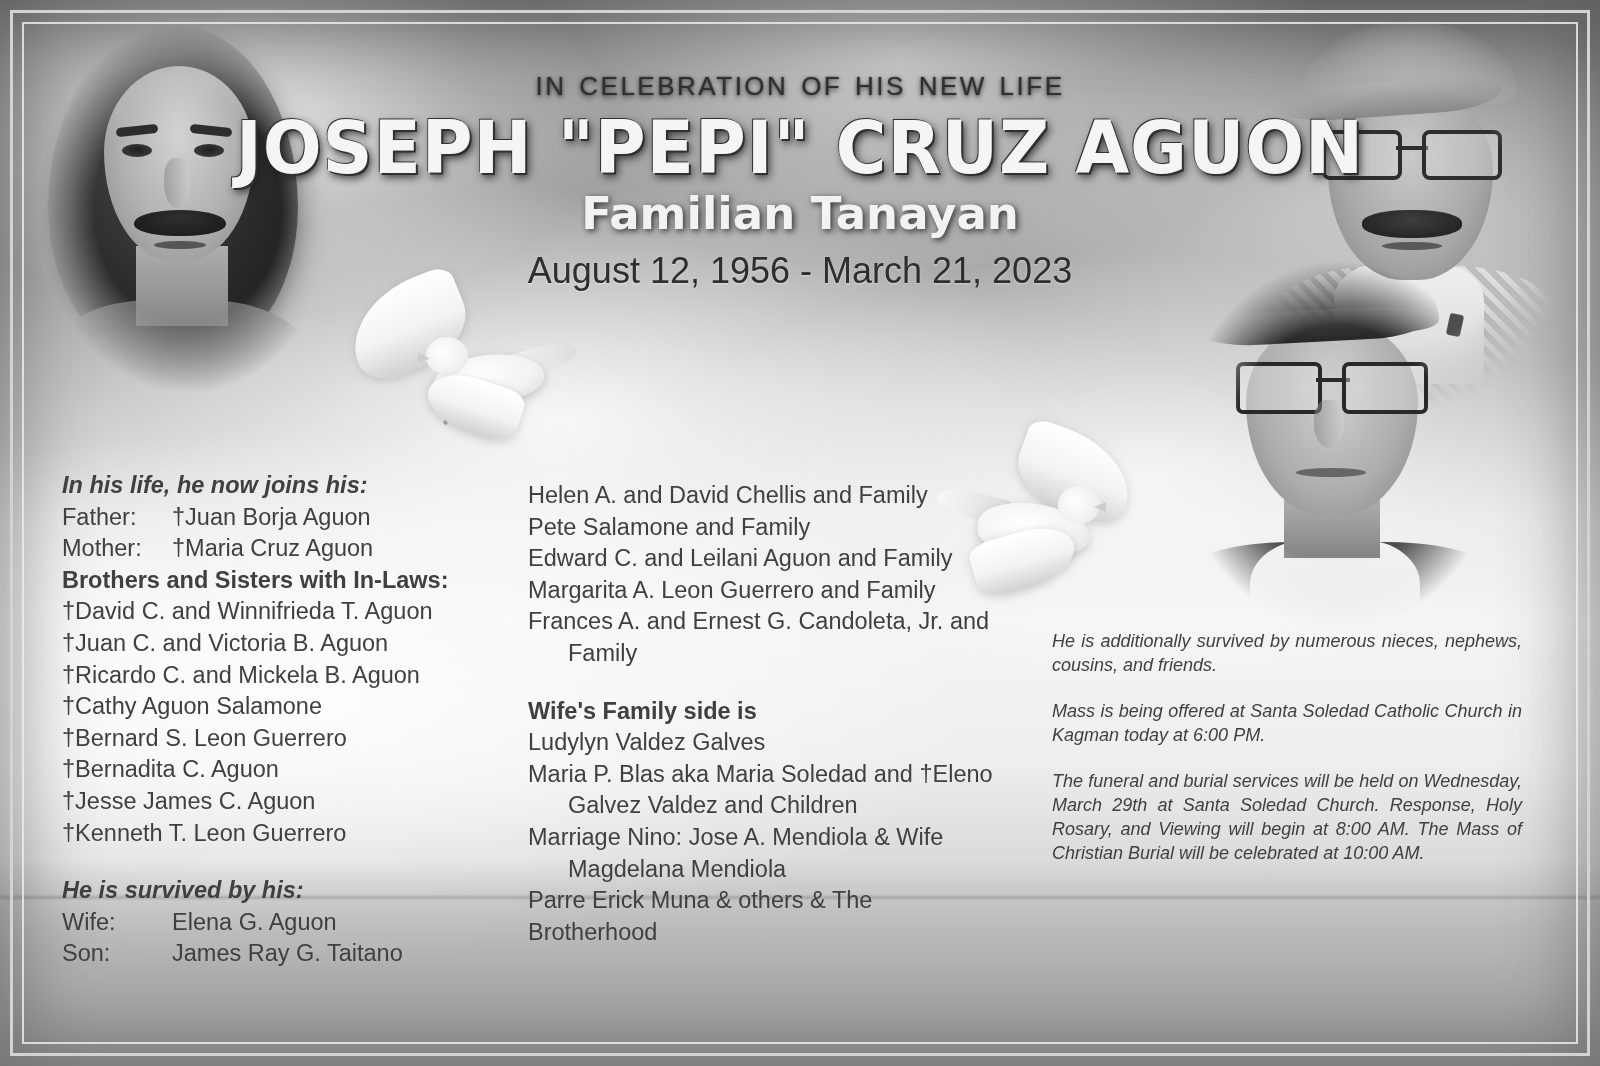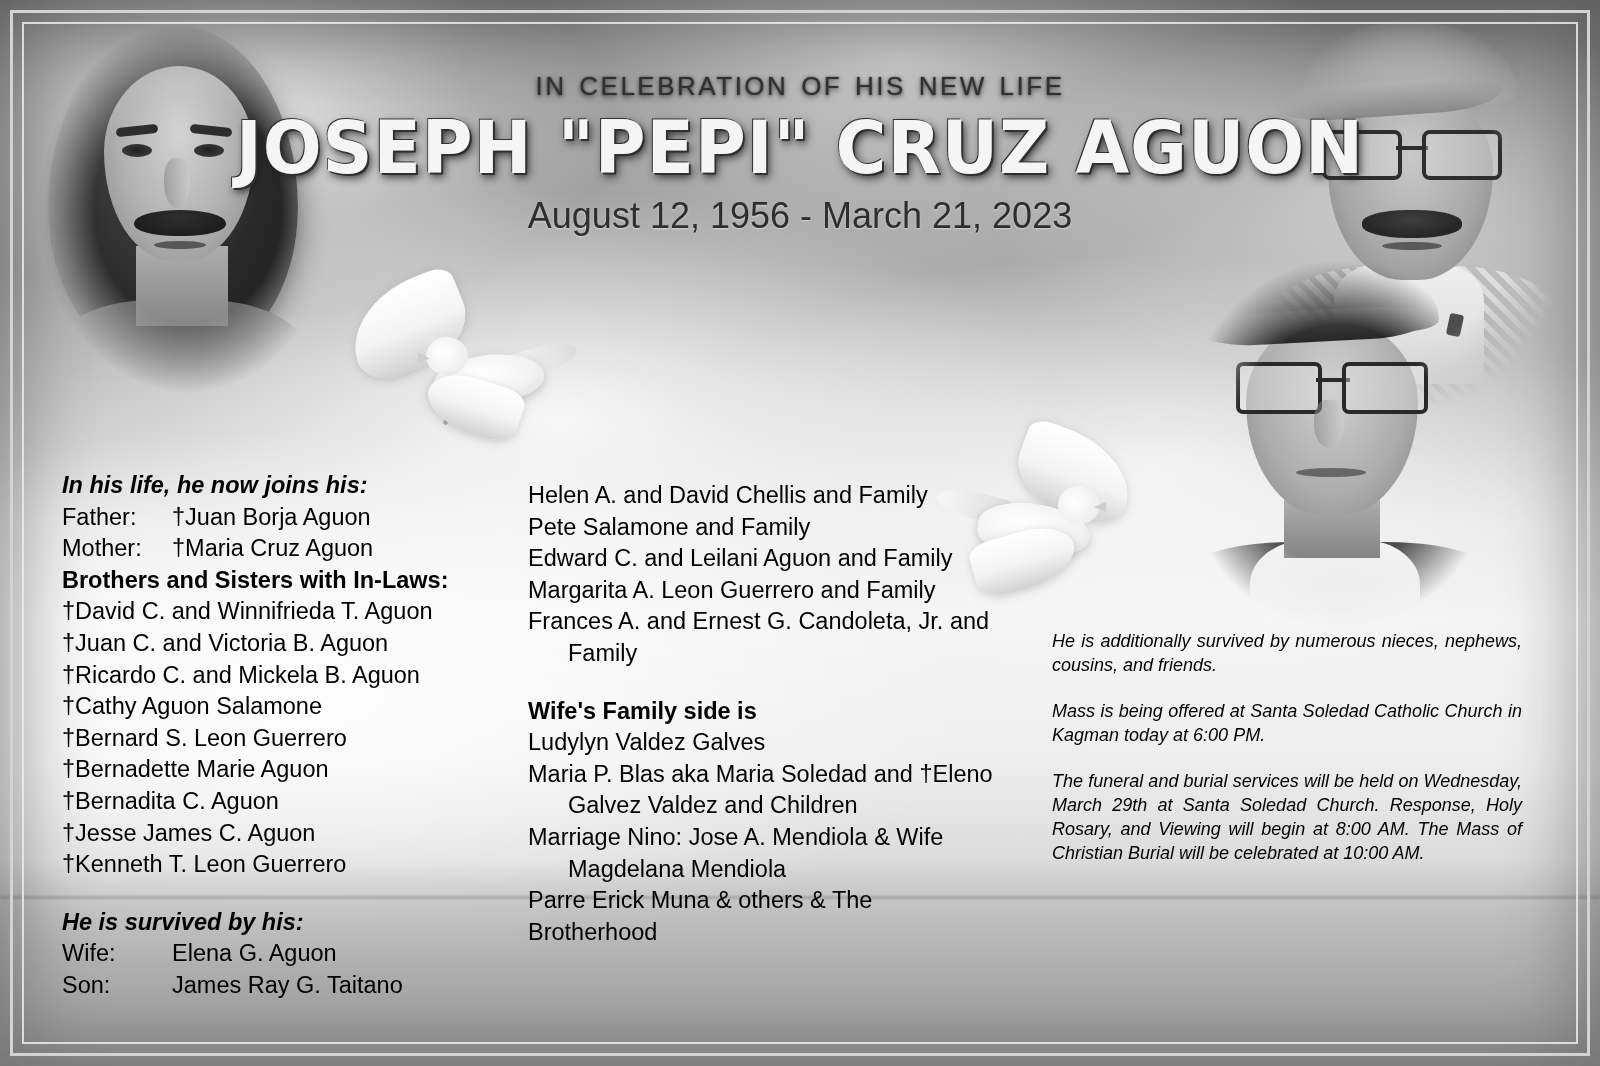--- a/index.html
+++ b/index.html
@@ -437,21 +437,21 @@
     position: absolute;
     left: 0; right: 0;
     top: 470px;
     z-index: 7;
     color: #15181a;
   }
   .col {
     position: absolute;
     font-size: 23.5px;
     line-height: 1.345;
-    color: #000000;
+    color: #404040;
   }
   .col1 { left: 62px; top: 0; width: 430px; }
   .col2 { left: 528px; top: 10px; width: 470px; }
   .col3 { left: 1052px; top: 160px; width: 470px; }
 
   .hd {
     font-weight: bold;
   }
   .hd-it {
     font-weight: bold;
@@ -546,36 +546,36 @@
     <div class="head"></div>
     <div class="beak"></div>
     <div class="leg l1"></div>
     <div class="leg l2"></div>
     <div class="wing w2"></div>
   </div>
 
   <div class="header">
     <div class="kicker">In Celebration of his New Life</div>
     <div class="name">JOSEPH "PEPI" CRUZ AGUON</div>
+    <div class="familian">Familian Tanayan</div>
     <div class="dates">August 12, 1956 - March 21, 2023</div>
   </div>
 
   <div class="cols">
 
     <div class="col col1">
       <div class="hd-it">In his life, he now joins his:</div>
       <div class="line"><span class="lbl">Father:</span><span>†Juan Borja Aguon</span></div>
       <div class="line"><span class="lbl">Mother:</span><span>†Maria Cruz Aguon</span></div>
       <div class="hd">Brothers and Sisters with In-Laws:</div>
       <div class="line">†David C. and Winnifrieda T. Aguon</div>
       <div class="line">†Juan C. and Victoria B. Aguon</div>
       <div class="line">†Ricardo C. and Mickela B. Aguon</div>
       <div class="line">†Cathy Aguon Salamone</div>
       <div class="line">†Bernard S. Leon Guerrero</div>
-      <div class="line">†Bernadette Marie Aguon</div>
       <div class="line">†Bernadita C. Aguon</div>
       <div class="line">†Jesse James C. Aguon</div>
       <div class="line">†Kenneth T. Leon Guerrero</div>
       <div class="gap"></div>
       <div class="hd-it">He is survived by his:</div>
       <div class="line"><span class="lbl">Wife:</span><span>Elena G. Aguon</span></div>
       <div class="line"><span class="lbl">Son:</span><span>James Ray G. Taitano</span></div>
     </div>
 
     <div class="col col2">

